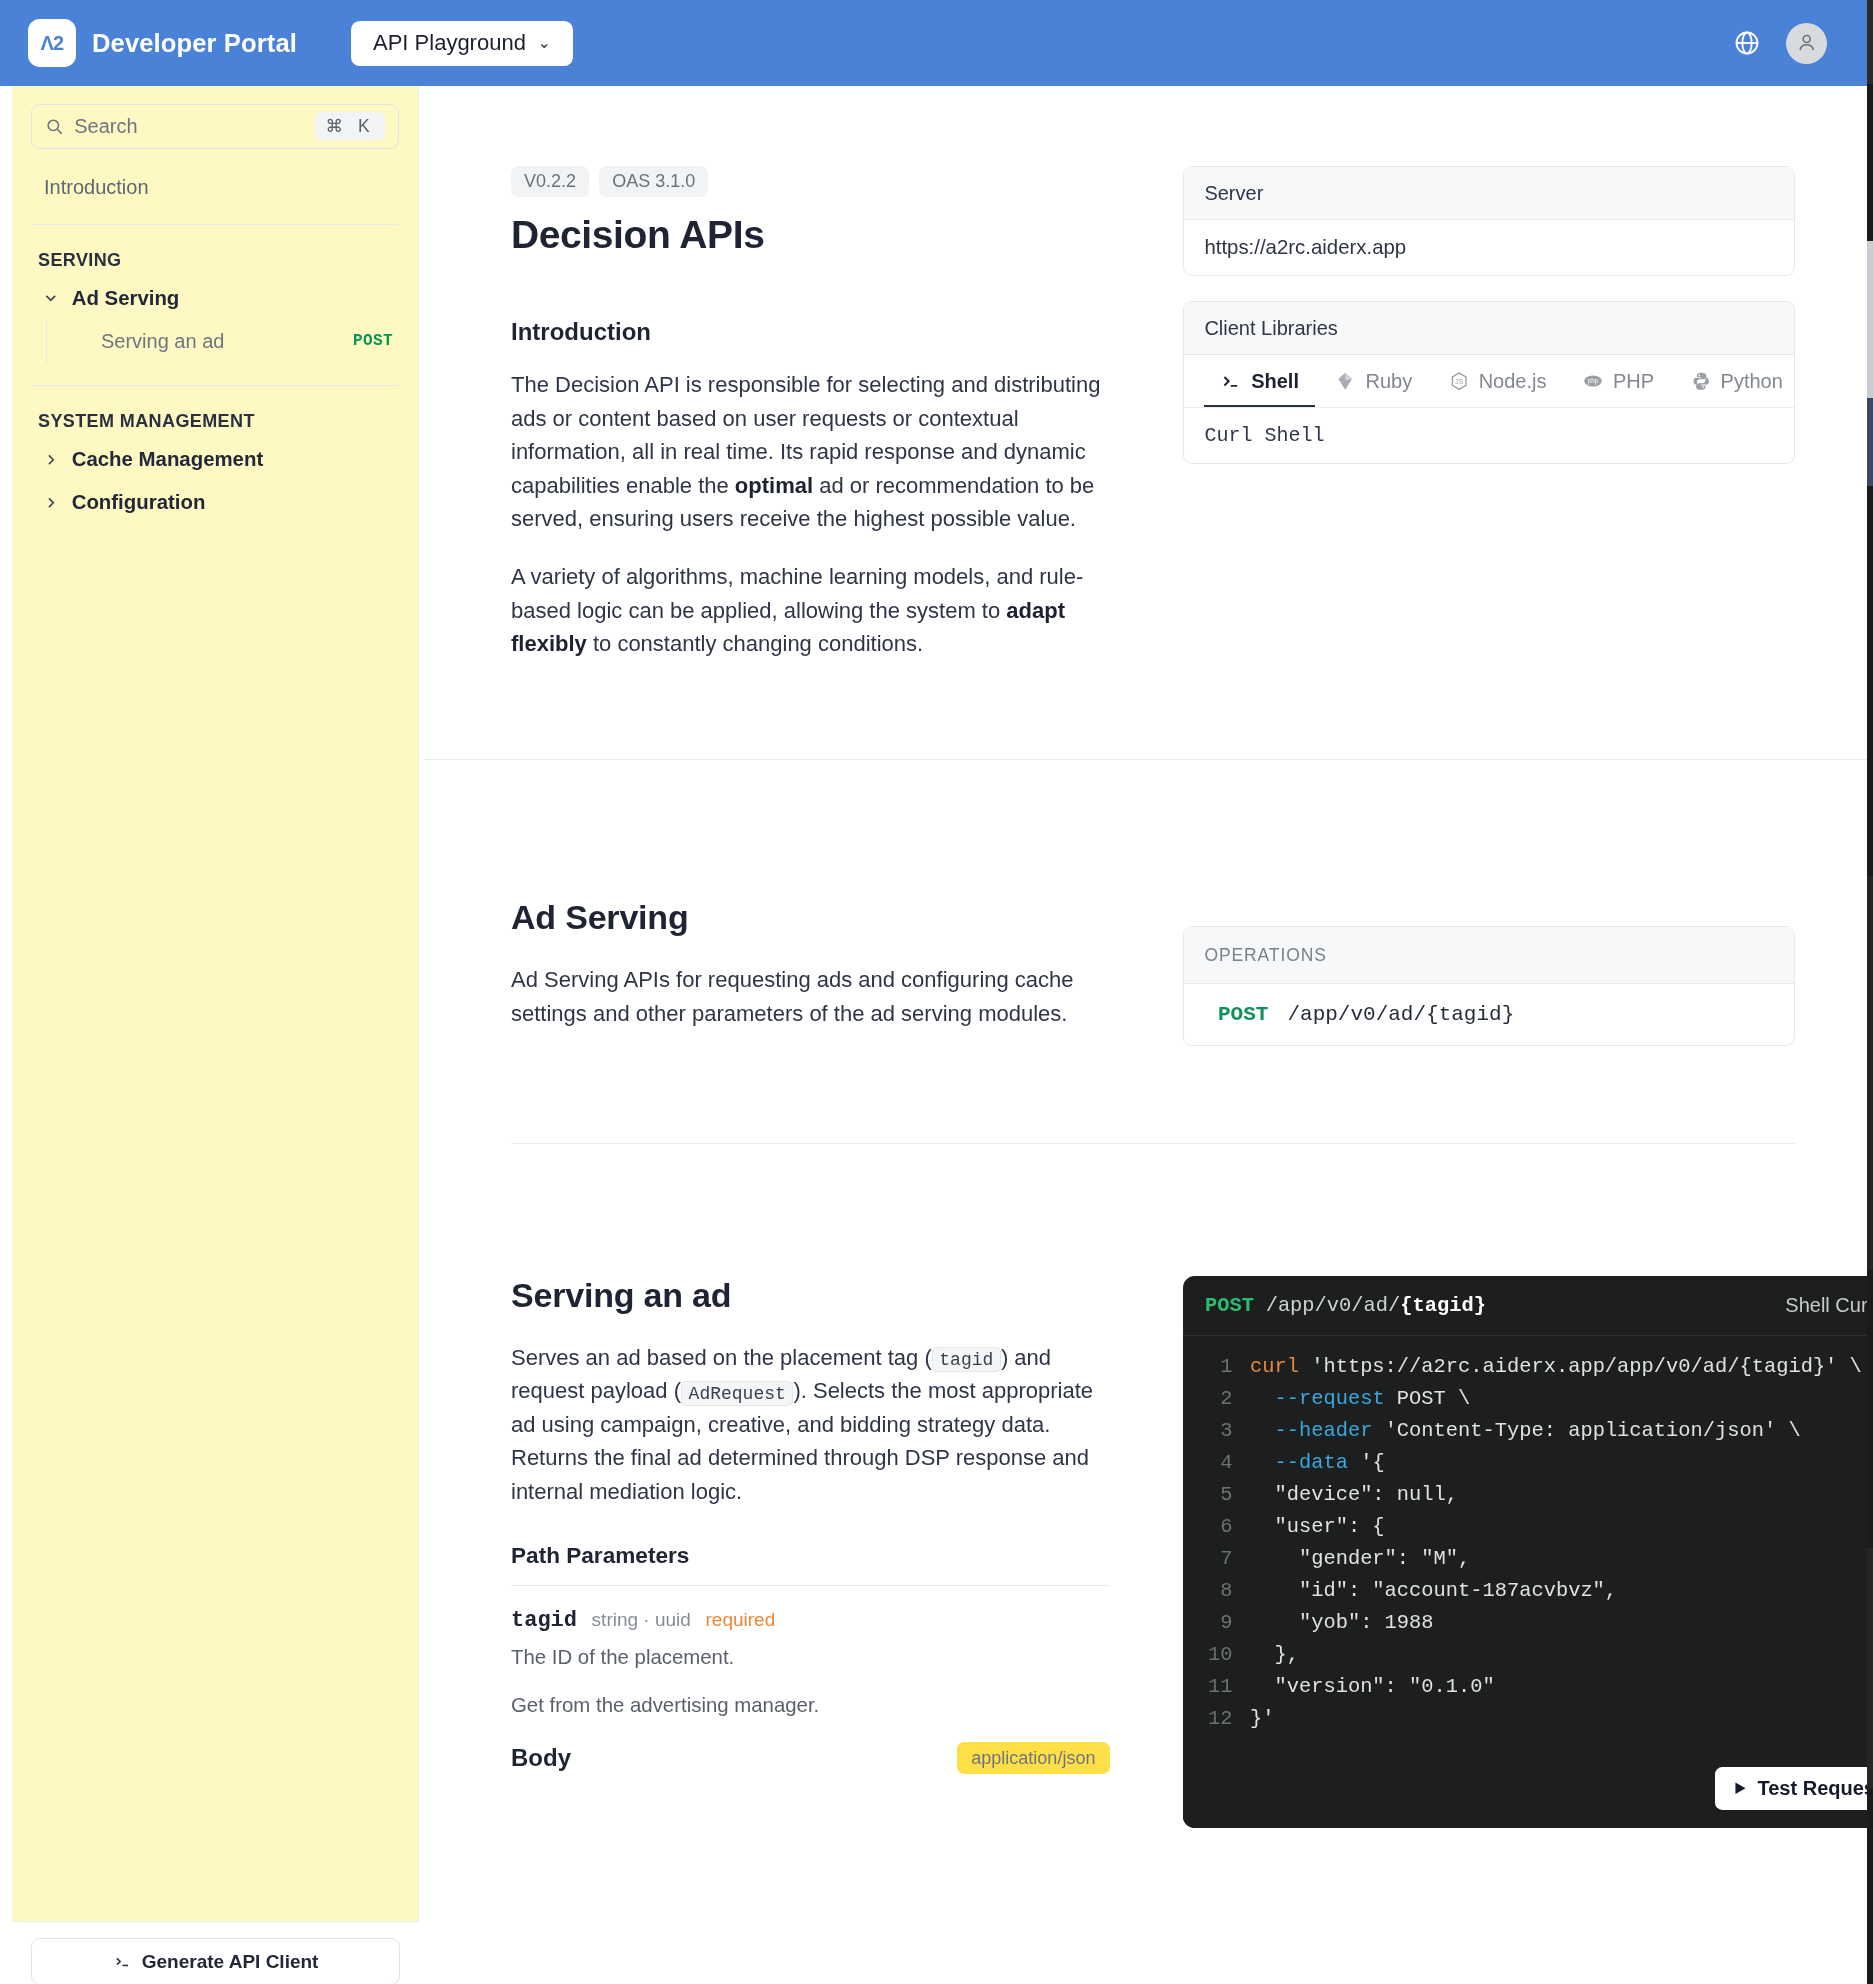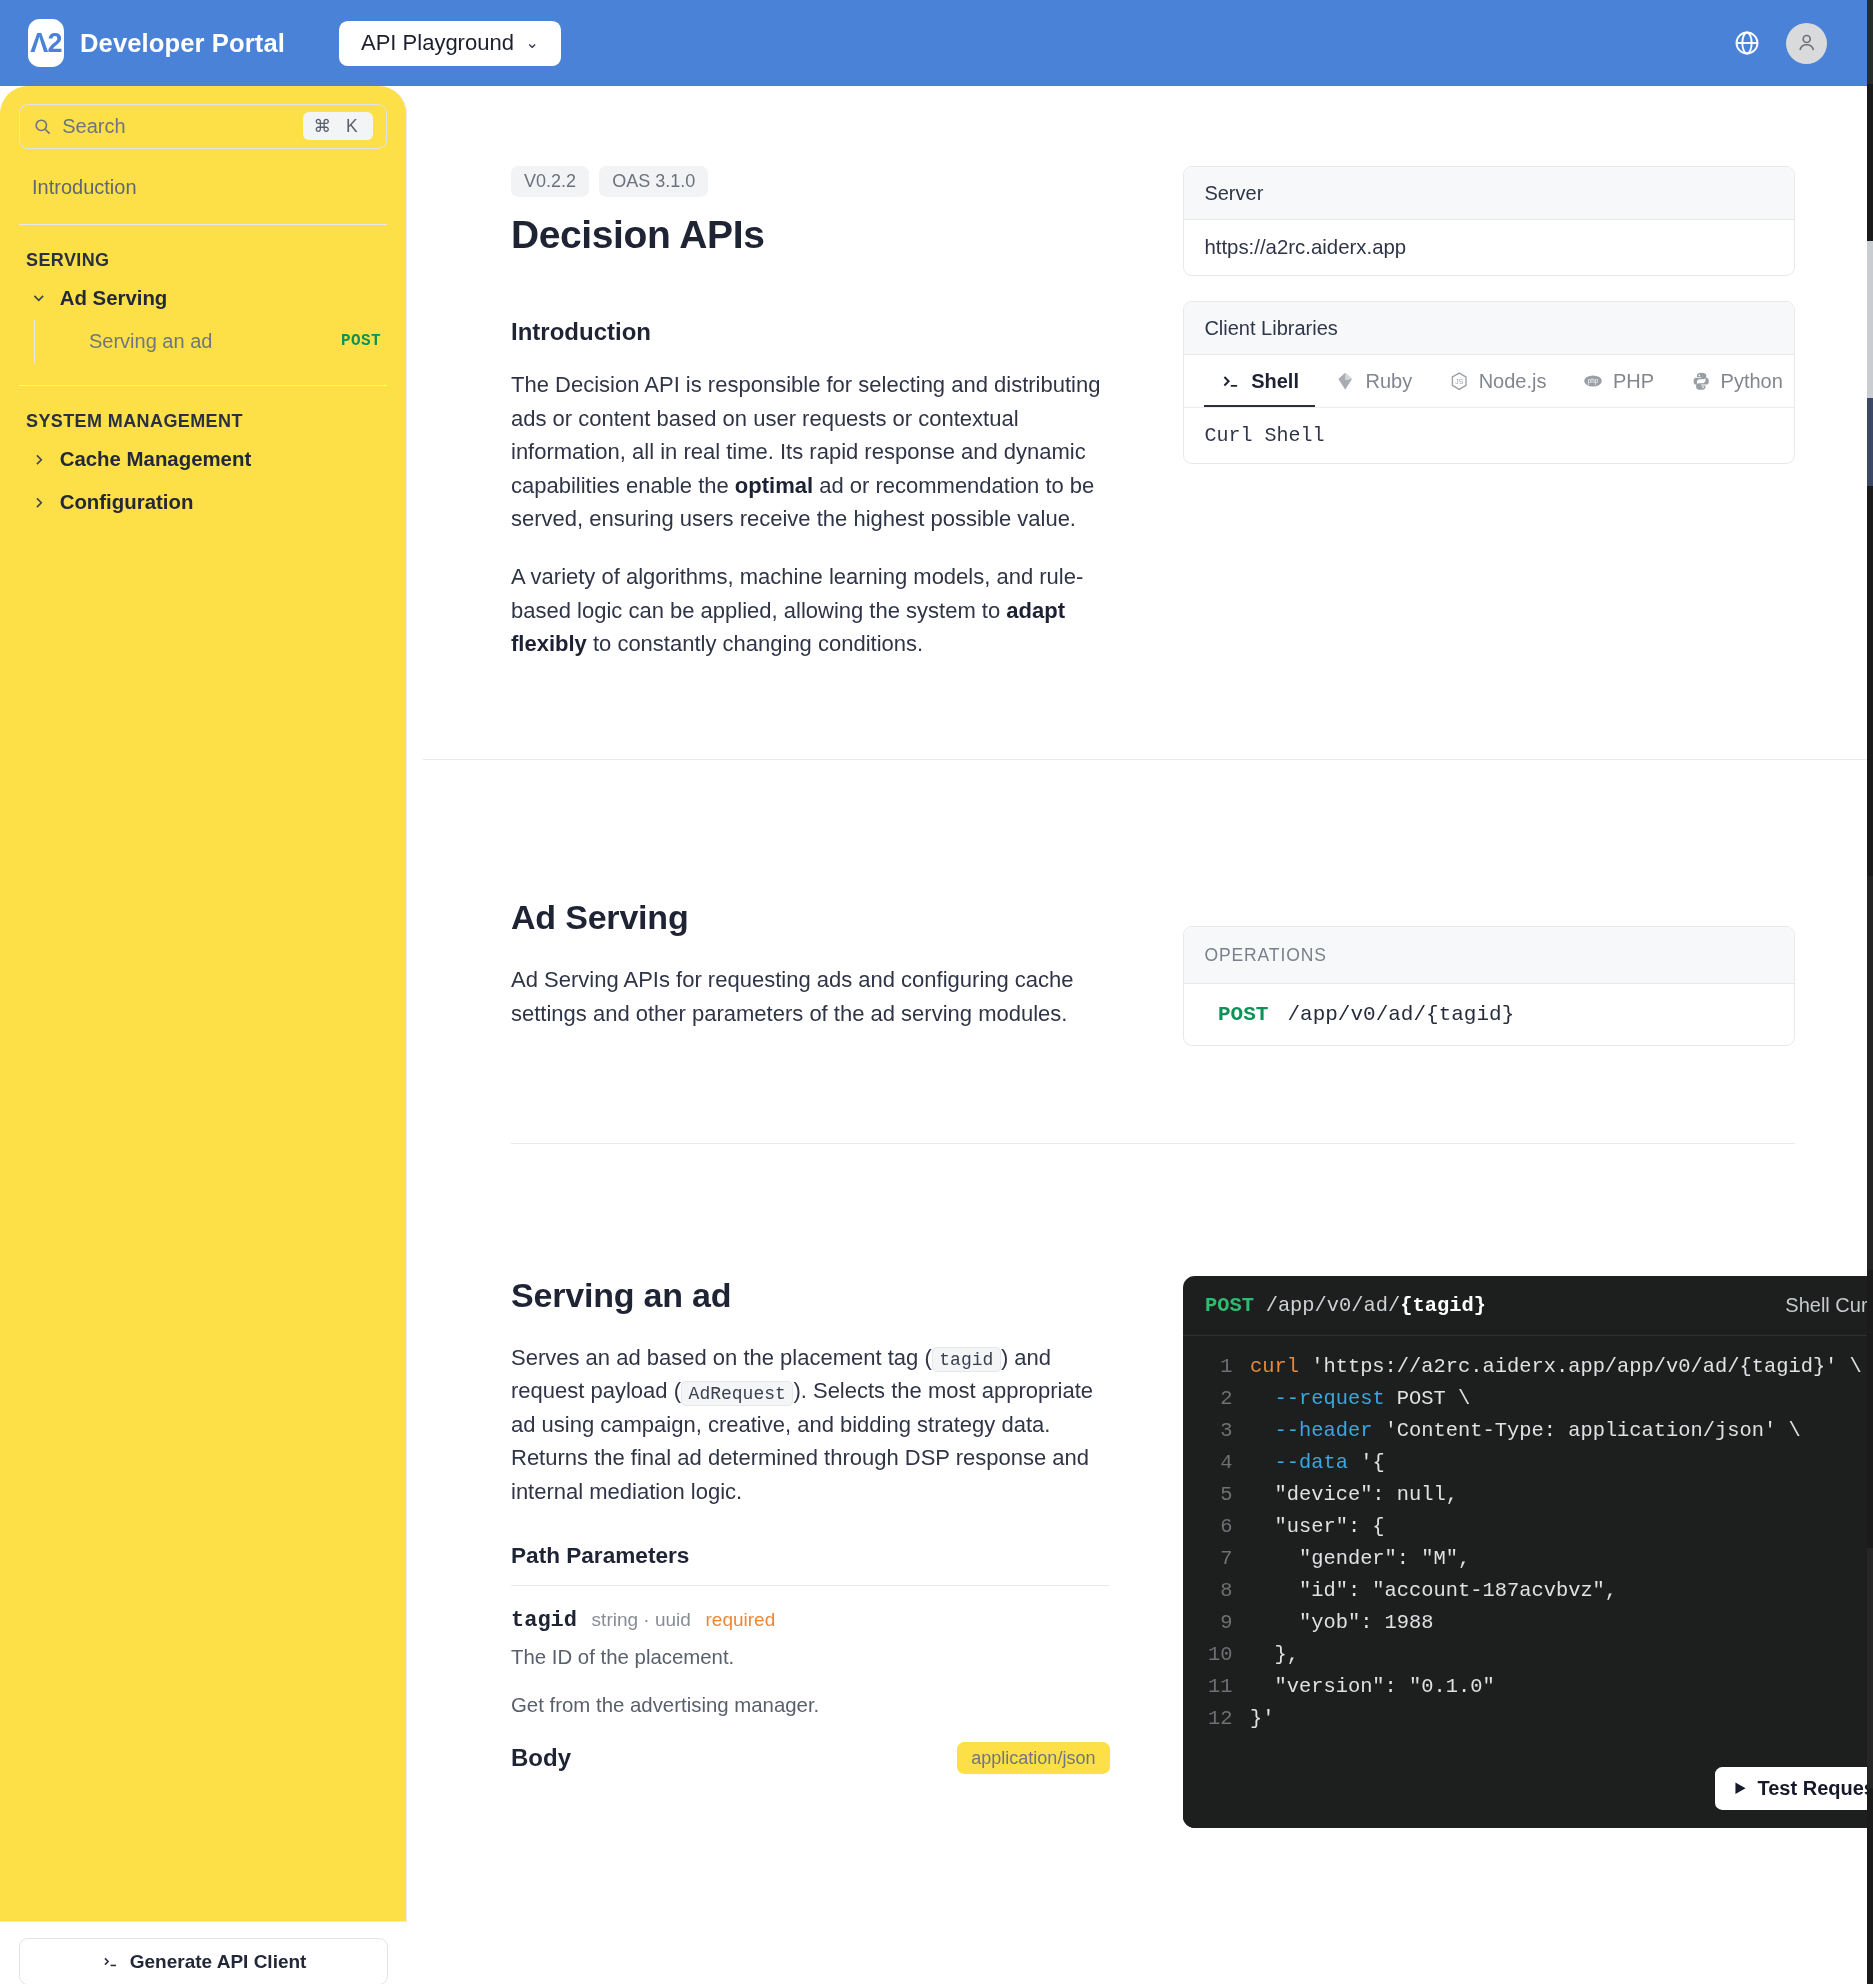--- a/index.html
+++ b/index.html
@@ -25,44 +25,44 @@
   .edge-sliver .s4 { position:absolute; top:876px; left:0; width:7.3px; height:394px; background:#242424; }
   .edge-sliver .s5 { position:absolute; top:1548px; left:0; width:7.3px; height:241px; background:#262626; }
 
   
   .topbar {
     position:absolute; top:0; left:0; width:1867px; height:86px;
     background:#4a82d8; display:flex; align-items:center; padding:0 28px;
   }
   .brand { display:flex; align-items:center; gap:16px; }
   .logo-tile {
-    width:36px; height:48px; border-radius:11.7px; background:#fff;
+    width:48px; height:48px; border-radius:11.7px; background:#fff;
     display:flex; align-items:center; justify-content:center;
-    font-size:27px; font-weight:bold; color:#4a82d8; letter-spacing:-0.7px;
+    font-size:20px; font-weight:bold; color:#4a82d8; letter-spacing:-0.7px;
     font-family:"Liberation Sans", sans-serif;
   }
   .brand-title { color:#fff; font-size:25.6px; font-weight:bold; letter-spacing:0.1px; }
   .playground-btn {
     margin-left:54px; height:45px; background:#fff; border-radius:8.8px;
     display:flex; align-items:center; gap:11.7px; padding:0 22px;
     font-size:22px; color:#1b1f2e; cursor:pointer; border:none;
     font-family:"Liberation Sans", sans-serif;
   }
   .playground-btn .chev { font-size:16px; color:#3a3f50; line-height:1; }
   .topbar-right { margin-left:auto; display:flex; align-items:center; gap:25px; padding-right:11.7px; }
   .globe-icon { width:28px; height:28px; }
   .avatar {
     width:41px; height:41px; border-radius:50%; background:#d9dadc;
     display:flex; align-items:center; justify-content:center;
   }
 
   
   .sidebar {
-    position:absolute; top:86px; left:0; width:407px; height:1899px;
-    background:#fde047; border-right:0.7px solid #e7e8ea;border-radius:28px;
+    position:absolute; top:86px; left:12px; width:407px; height:1899px;
+    background:#fef9c3; border-right:0.7px solid #e7e8ea;
   }
   .search-box {
     margin:17.5px 19px 0 19px; height:45px; border:0.7px solid #e1e3e6; border-radius:8.8px;
     display:flex; align-items:center; padding:0 13px; gap:10.2px; cursor:text;
   }
   .search-box .sicon { width:19px; height:19px; flex:0 0 19px; }
   .search-ph { flex:1; font-size:20px; color:#6e7480; }
   .kbd {
     background:#f3f4f6; border-radius:5.8px; padding:3.7px 10.2px;
     font-size:17.5px; color:#5a606c; letter-spacing:5.1px;

